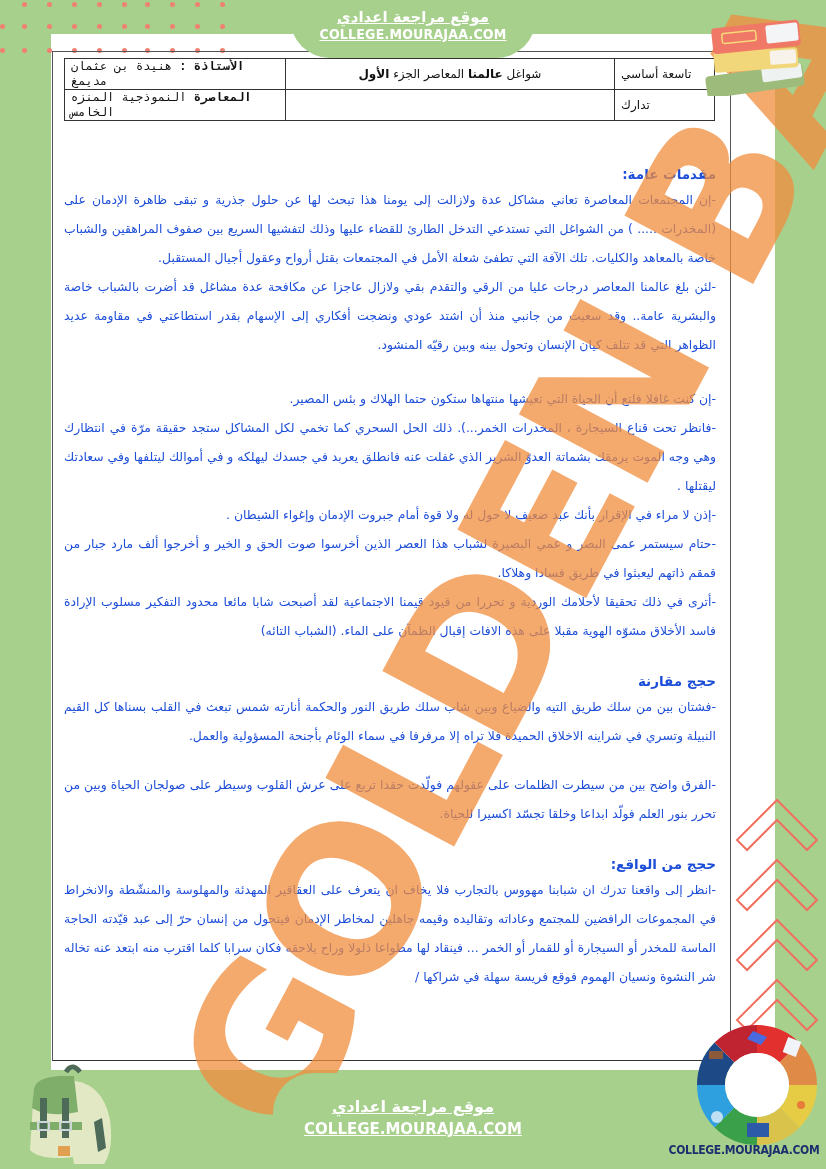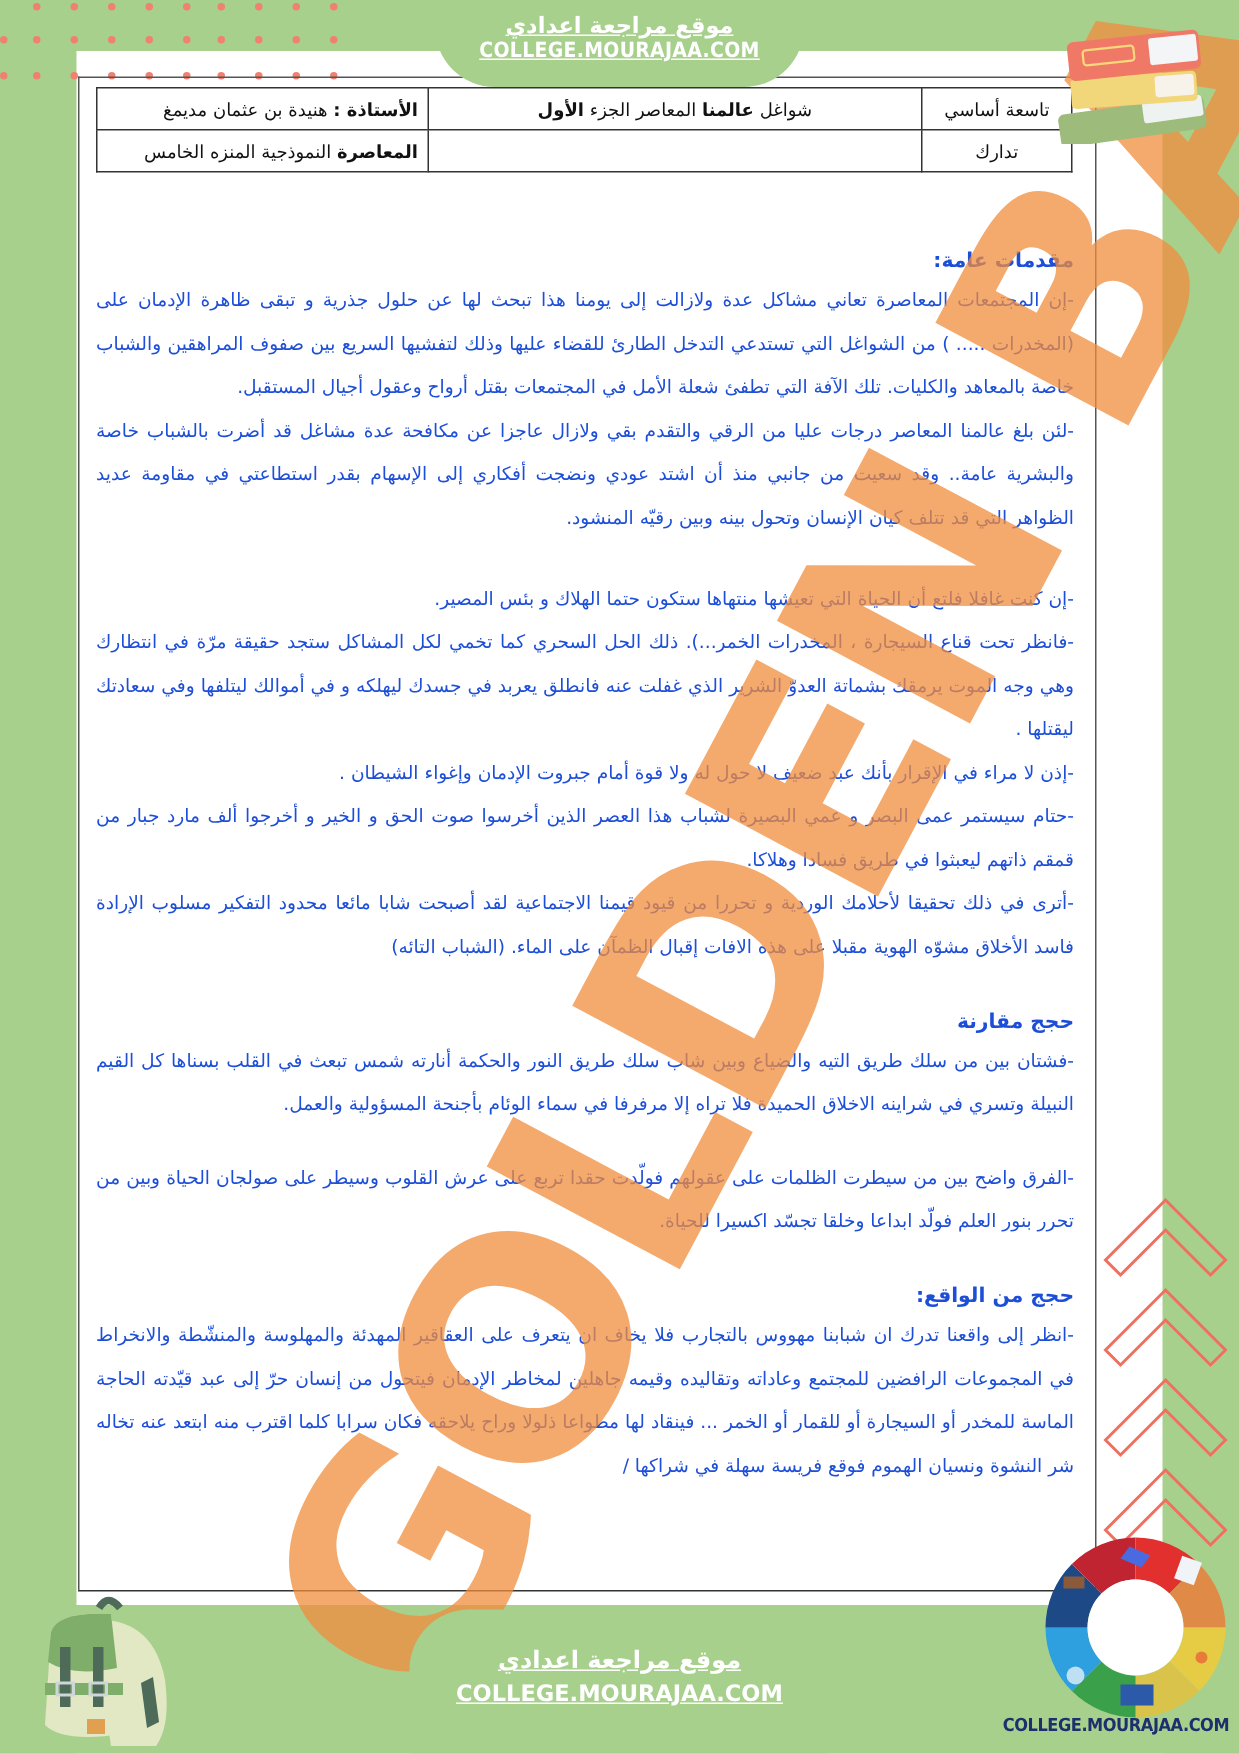--- a/index.html
+++ b/index.html
@@ -20,23 +20,23 @@
   .header-tab { position: absolute; left: 290px; top: 0; width: 246px; height: 58px; background: #a8d08d; border-radius: 0 0 40px 40px; text-align: center; color: #fff; }
   .header-tab .ar { font-size: 15px; font-weight: bold; text-decoration: underline; margin-top: 8px; display: block; direction: rtl; }
   .header-tab .en { font-size: 14px; font-weight: bold; text-decoration: underline; display: block; font-family: "DejaVu Sans Condensed", "DejaVu Sans", sans-serif; letter-spacing: 0.2px; }
 
   .footer-tab { position: absolute; left: 273px; top: 1073px; width: 280px; height: 96px; background: #a8d08d; border-radius: 40px 40px 0 0; text-align: center; color: #fff; }
   .footer-tab .ar { font-size: 16px; font-weight: bold; text-decoration: underline; margin-top: 24px; display: block; direction: rtl; }
   .footer-tab .en { font-size: 15px; font-weight: bold; text-decoration: underline; display: block; margin-top: 4px; }
 
   table.hdr { position: absolute; left: 64px; top: 58px; width: 651px; border-collapse: collapse; direction: rtl; font-size: 12px; color: #111; }
   table.hdr td { border: 1px solid #333; height: 28px; padding: 0 6px; vertical-align: middle; }
-  table.hdr td.c1 { width: 100px; text-align: center; }
+  table.hdr td.c1 { width: 100px; text-align: left; }
   table.hdr td.c2 { width: 330px; text-align: center; font-weight: normal; }
-  table.hdr td.c3 { width: 221px; text-align: right; }
+  table.hdr td.c3 { width: 221px; text-align: left; font-family: Liberation Mono, monospace; }
   .bold { font-weight: bold; }
 
   .content { position: absolute; left: 64px; top: 160px; width: 652px; direction: rtl; text-align: right; color: #1d4ed8; font-size: 12.4px; line-height: 29px; }
   .content h3 { font-size: 13.5px; font-weight: bold; line-height: 22px; margin-top: 0; }
   .content p { text-align: justify; text-align-last: right; }
   .sec { margin-bottom: 25px; }
   .sec.s1 { margin-top: 3px; }
 
   .watermark { position: absolute; left: 120px; top: 430px; font-size: 200px; font-weight: bold; color: rgba(240,140,60,0.75); transform: rotate(-62deg); transform-origin: 0 0; white-space: nowrap; letter-spacing: -6px; pointer-events: none; font-family: "DejaVu Sans", sans-serif; }
   .watermark { left: 130px; top: 1060px; }

